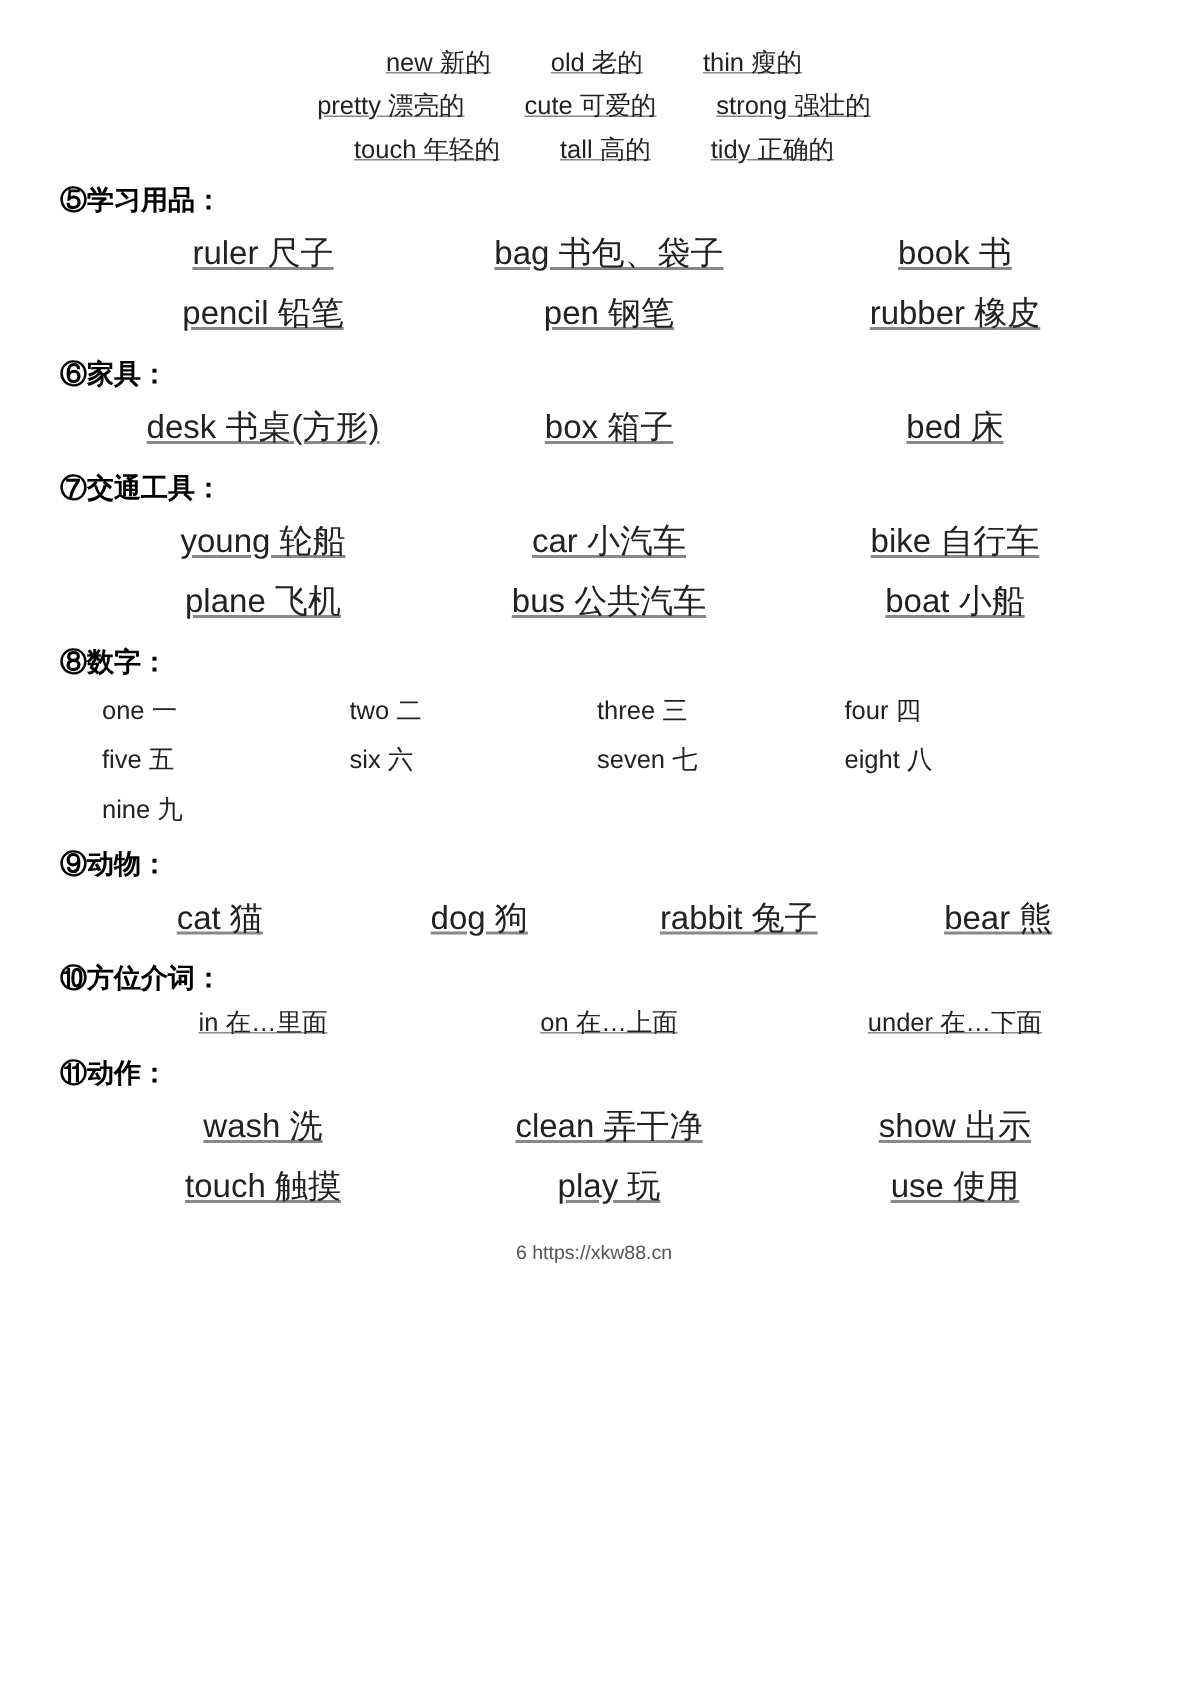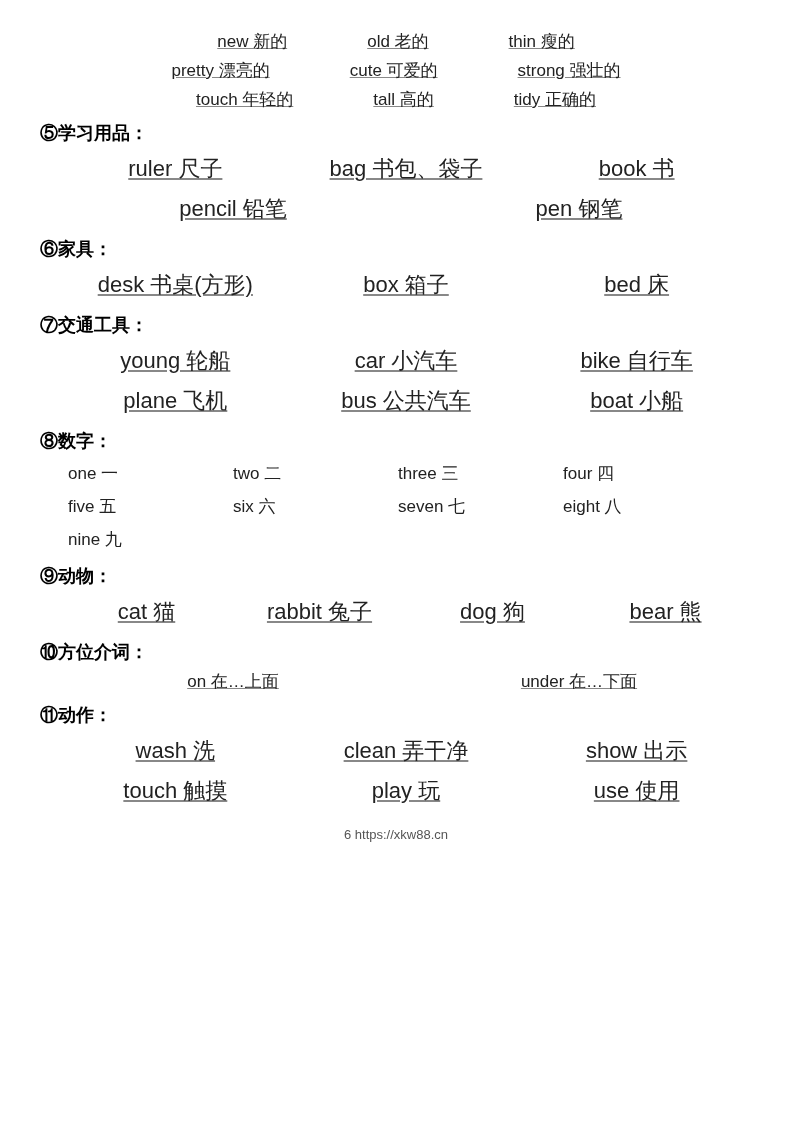--- a/index.html
+++ b/index.html
@@ -25,21 +25,21 @@
       padding: 3px 8px;
       text-align: center;
     }
     .top-block {
       text-align: center;
       margin-bottom: 6px;
     }
     .top-row {
       display: flex;
       justify-content: center;
-      gap: 80px;
+      gap: 40px;
       margin-bottom: 6px;
     }
     .top-item {
       font-size: 17px;
       text-decoration: underline;
       text-decoration-color: #888;
     }
     
     .nums-row {
       display: flex;
@@ -118,20 +118,21 @@
 
 <div class="section-header">⑤学习用品：</div>
 <div class="three-col indented">
   <span class="vocab-item">ruler 尺子</span>
   <span class="vocab-item">bag 书包、袋子</span>
   <span class="vocab-item">book 书</span>
 </div>
 <div class="three-col indented">
   <span class="vocab-item">pencil 铅笔</span>
   <span class="vocab-item">pen 钢笔</span>
+  <span class="vocab-item">rubber 橡皮</span>
 </div>
 
 <div class="section-header">⑥家具：</div>
 <div class="three-col indented">
   <span class="vocab-item">desk 书桌(方形)</span>
   <span class="vocab-item">box 箱子</span>
   <span class="vocab-item">bed 床</span>
 </div>
 
 <div class="section-header">⑦交通工具：</div>
@@ -159,27 +160,28 @@
   <span class="nums-item">seven 七</span>
   <span class="nums-item">eight 八</span>
 </div>
 <div class="nums-row indented">
   <span class="nums-item">nine 九</span>
 </div>
 
 <div class="section-header">⑨动物：</div>
 <div class="four-col indented">
   <span class="vocab-item">cat 猫</span>
+  <span class="vocab-item">dog 狗</span>
   <span class="vocab-item">rabbit 兔子</span>
-  <span class="vocab-item">dog 狗</span>
   <span class="vocab-item">bear 熊</span>
 </div>
 
 <div class="section-header">⑩方位介词：</div>
 <div class="prep-row indented">
+  <span class="prep-item">in 在…里面</span>
   <span class="prep-item">on 在…上面</span>
   <span class="prep-item">under 在…下面</span>
 </div>
 
 <div class="section-header">⑪动作：</div>
 <div class="three-col indented">
   <span class="vocab-item">wash 洗</span>
   <span class="vocab-item">clean 弄干净</span>
   <span class="vocab-item">show 出示</span>
 </div>

